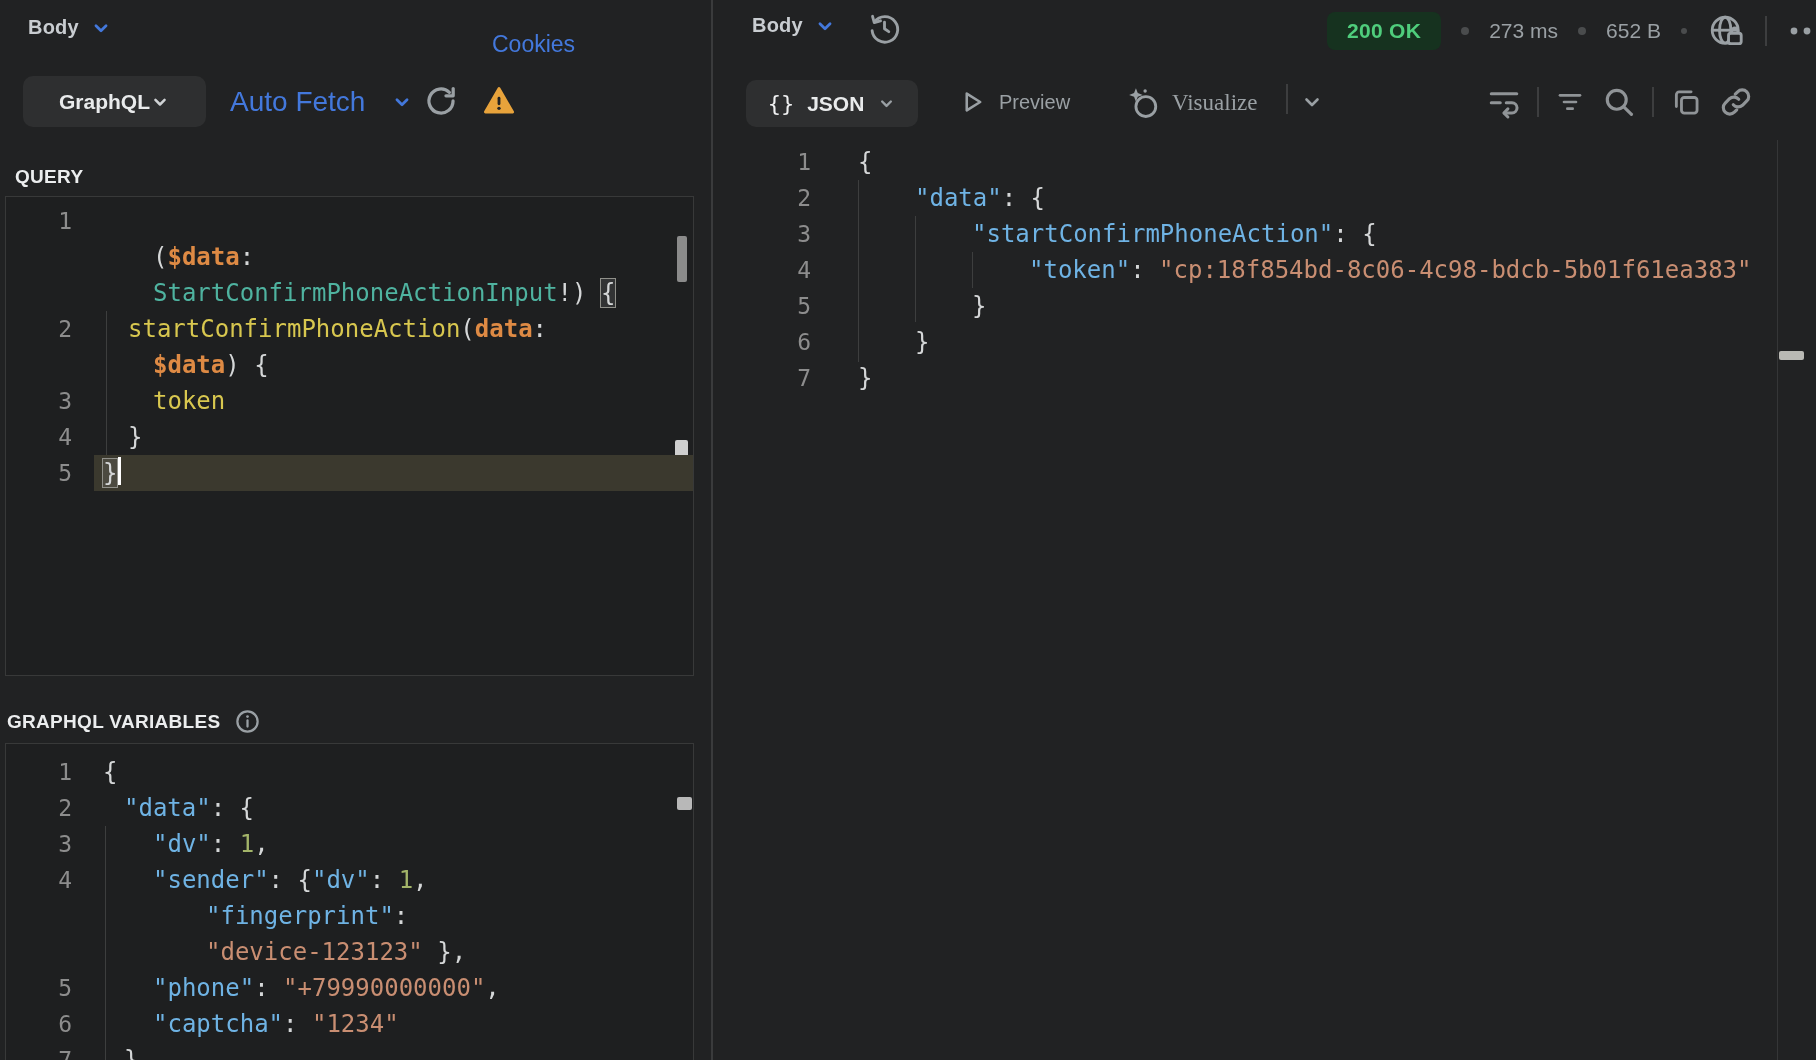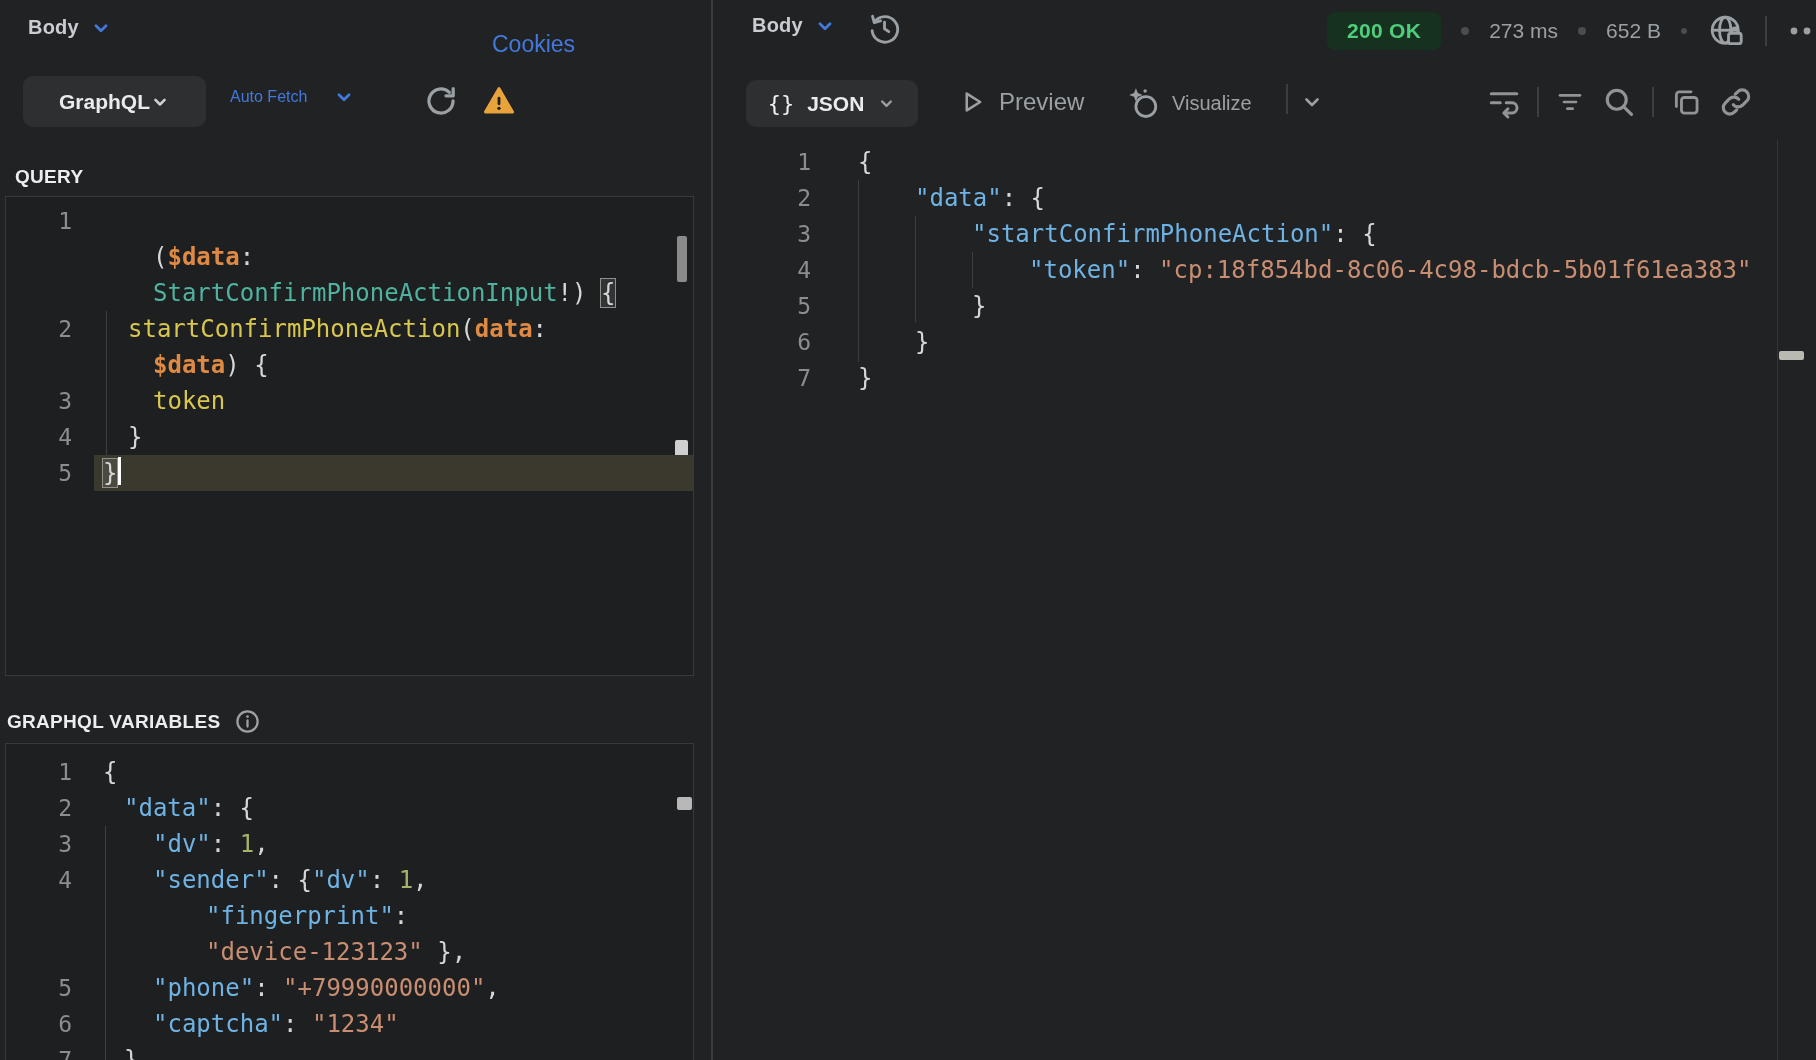--- a/index.html
+++ b/index.html
@@ -68,21 +68,21 @@
     <div class="abs pill-btn" style="left:23px;top:76px;width:183px;height:51px;justify-content:center;">
       <span class="btn-text">GraphQL</span>
       <span>
         <svg width="20" height="20" viewBox="0 0 24 24" fill="none" stroke="#cfd2d4" stroke-width="3" stroke-linecap="round" stroke-linejoin="round">
             <path d="M6.5 9.5l5.5 5.5 5.5-5.5"></path>
           </svg>
       </span>
     </div>
 
     <div class="abs row" style="left:230px;top:86px;gap:26px;">
-      <span class="link-blue" style="font-size:16px;">Auto Fetch</span>
+      <span class="link-blue" style="font-size:28px;">Auto Fetch</span>
       <span>
         <svg width="22" height="22" viewBox="0 0 24 24" fill="none" stroke="var(--accent-blue)" stroke-width="3" stroke-linecap="round" stroke-linejoin="round">
             <path d="M6.5 9.5l5.5 5.5 5.5-5.5"></path>
           </svg>
       </span>
     </div>
 
     <span class="abs icon-btn" style="left:424px;top:84px;">
       <svg width="34" height="34" viewBox="0 0 24 24" fill="none" stroke="#9aa0a4" stroke-width="2.3" stroke-linecap="round" stroke-linejoin="round">
         <path d="M20.5 12a8.5 8.5 0 1 1-2.6-6.1"></path>
@@ -207,32 +207,32 @@
           </svg>
       </span>
     </div>
 
     <div class="abs row" style="left:958px;top:88px;gap:13px;">
       <span>
         <svg width="28" height="28" viewBox="0 0 24 24" fill="none" stroke="#9aa0a4" stroke-width="2.2" stroke-linejoin="round">
             <path d="M7.5 4.8 L19 12 L7.5 19.2 Z"></path>
           </svg>
       </span>
-      <span class="muted-text" style="font-size:24px;text-align:center;">Preview</span>
+      <span class="muted-text" style="font-size:20px;text-align:center;">Preview</span>
     </div>
 
     <div class="abs row" style="left:1126px;top:86px;gap:12px;">
       <span>
         <svg width="34" height="34" viewBox="0 0 24 24" fill="none">
           <circle cx="14" cy="14.5" r="7" stroke="#9aa0a4" stroke-width="2"></circle>
           <path d="M7 1.5 L8.3 5 L11.8 6.3 L8.3 7.6 L7 11.1 L5.7 7.6 L2.2 6.3 L5.7 5 Z" fill="#9aa0a4"></path>
           <circle cx="13.5" cy="3.5" r="1.2" fill="#9aa0a4"></circle>
         </svg>
       </span>
-      <span class="muted-text" style="font-size:20px;">Visualize</span>
+      <span class="muted-text" style="font-size:23px;font-family:Liberation Serif, serif;">Visualize</span>
     </div>
 
     <span class="abs divider-v" style="left:1286px;top:84px;"></span>
     <span class="abs icon-btn" style="left:1300px;top:90px;">
       <svg width="24" height="24" viewBox="0 0 24 24" fill="none" stroke="#9aa0a4" stroke-width="2.6" stroke-linecap="round" stroke-linejoin="round">
           <path d="M6.5 9.5l5.5 5.5 5.5-5.5"></path>
         </svg>
     </span>
 
     <div class="abs row" style="left:1486px;top:84px;gap:15px;">

